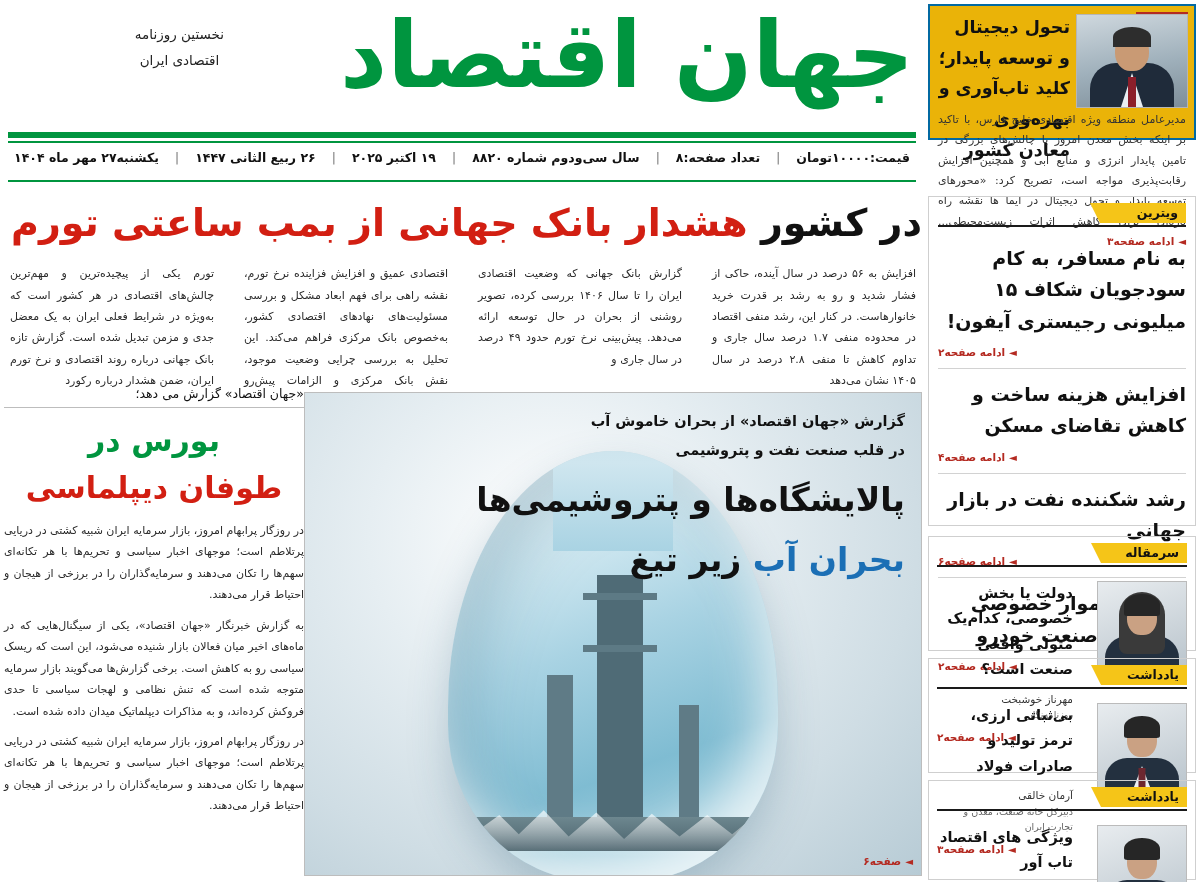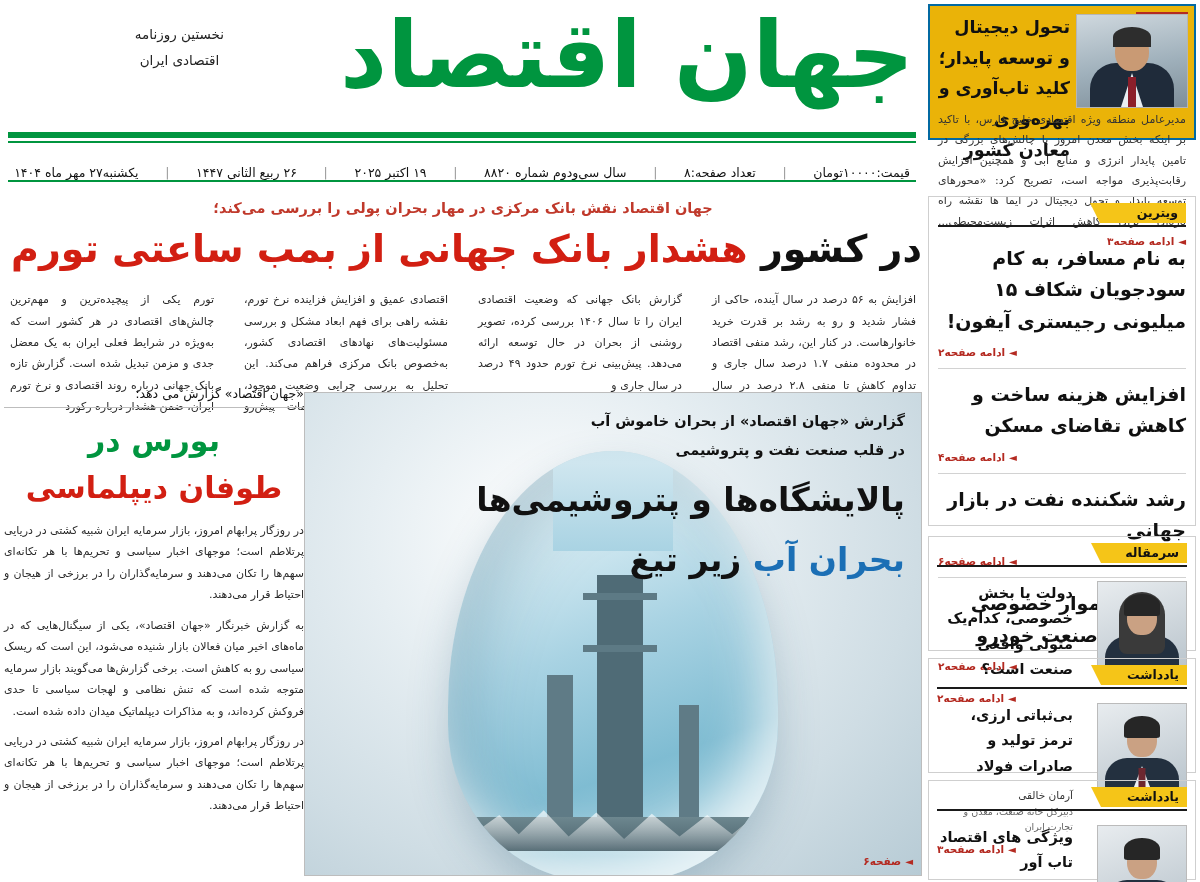--- a/index.html
+++ b/index.html
@@ -26,22 +26,22 @@
     white-space:nowrap;
   }
   .paper-sub{
     position:absolute;right:700px;top:22px;
     font-size:13.5px;color:#222;line-height:1.9;text-align:center;
   }
   .mast-rule{position:absolute;left:8px;right:8px;top:132px;height:6px;background:#00953f;}
   .mast-rule2{position:absolute;left:8px;right:8px;top:141px;height:2px;background:#00953f;}
   .mast-info{
     position:absolute;left:8px;right:8px;top:150px;height:30px;
-    display:flex;flex-direction:row-reverse;align-items:flex-end;justify-content:space-between;
-    font-size:12.5px;color:#111;
+    display:flex;flex-direction:row-reverse;align-items:flex-start;justify-content:space-between;
+    font-size:12.5px;color:#111;font-weight:bold;
   }
   .mast-info span{padding:0 6px;white-space:nowrap;}
   .mast-info .sep{color:#999;}
   .mast-bottom-rule{position:absolute;left:8px;right:8px;top:180px;height:2px;background:#00953f;}
 
   
   .topright{position:absolute;right:4px;top:4px;width:268px;height:136px;background:#eab308;border:2px solid #0369a1;}
   .tr-photo{position:absolute;right:6px;top:8px;width:110px;height:92px;background:
       linear-gradient(170deg,#cfd8de 0%,#9fb0bb 55%,#7e8e99 100%);overflow:hidden;border:1px solid #b5b5b5;}
   .tr-photo .head{position:absolute;left:50%;top:16px;transform:translateX(-50%);width:34px;height:40px;border-radius:50% 50% 45% 45%;background:#c99a74;}
@@ -213,20 +213,24 @@
     </div>
 
     <div class="card" style="top:340px;height:115px;">
       <div class="sec-head">
         <div class="ribbon"></div>
         <div class="lbl">سرمقاله</div>
       </div>
       <div class="row">
         <div class="txt">
           <h3>دولت یا بخش خصوصی، کدام‌یک متولی واقعی صنعت است؟</h3>
+          <div class="byline">
+            <div>مهرناز خوشبخت</div>
+            <div class="role">روزنامه‌نگار</div>
+          </div>
           <div class="cont"><span class="cont-tag">◄ ادامه صفحه۲</span></div>
         </div>
         <div class="avatar">
           <div class="av-bg"></div>
             <div class="av-body"></div>
             <div class="av-scarf"></div>
           <div class="av-head"></div>
             <div class="av-hair"></div>
         </div>
       </div>
@@ -277,21 +281,20 @@
           <div class="av-head"></div>
             <div class="av-hair"></div>
         </div>
       </div>
     </div>
 
   </div>
 
   <div class="main">
 
-    <div class="kicker">جهان اقتصاد نقش بانک مرکزی در مهار بحران پولی را بررسی می‌کند؛</div>
     <div class="headline">
       <span class="black">در کشور</span>
       <span>هشدار بانک جهانی از بمب ساعتی تورم ۵۶ درصدی</span>
     </div>
 
     <div class="lead-cols">
       <div class="col">تورم یکی از پیچیده‌ترین و مهم‌ترین چالش‌های اقتصادی در هر کشور است که به‌ویژه در شرایط فعلی ایران به یک معضل جدی و مزمن تبدیل شده است. گزارش تازه بانک جهانی درباره روند اقتصادی و نرخ تورم ایران، ضمن هشدار درباره رکورد</div>
       <div class="col">اقتصادی عمیق و افزایش فزاینده نرخ تورم، نقشه راهی برای فهم ابعاد مشکل و بررسی مسئولیت‌های نهادهای اقتصادی کشور، به‌خصوص بانک مرکزی فراهم می‌کند. این تحلیل به بررسی چرایی وضعیت موجود، نقش بانک مرکزی و الزامات پیش‌رو می‌پردازد.</div>
       <div class="col">گزارش بانک جهانی که وضعیت اقتصادی ایران را تا سال ۱۴۰۶ بررسی کرده، تصویر روشنی از بحران در حال توسعه ارائه می‌دهد. پیش‌بینی نرخ تورم حدود ۴۹ درصد در سال جاری و</div>
       <div class="col">

